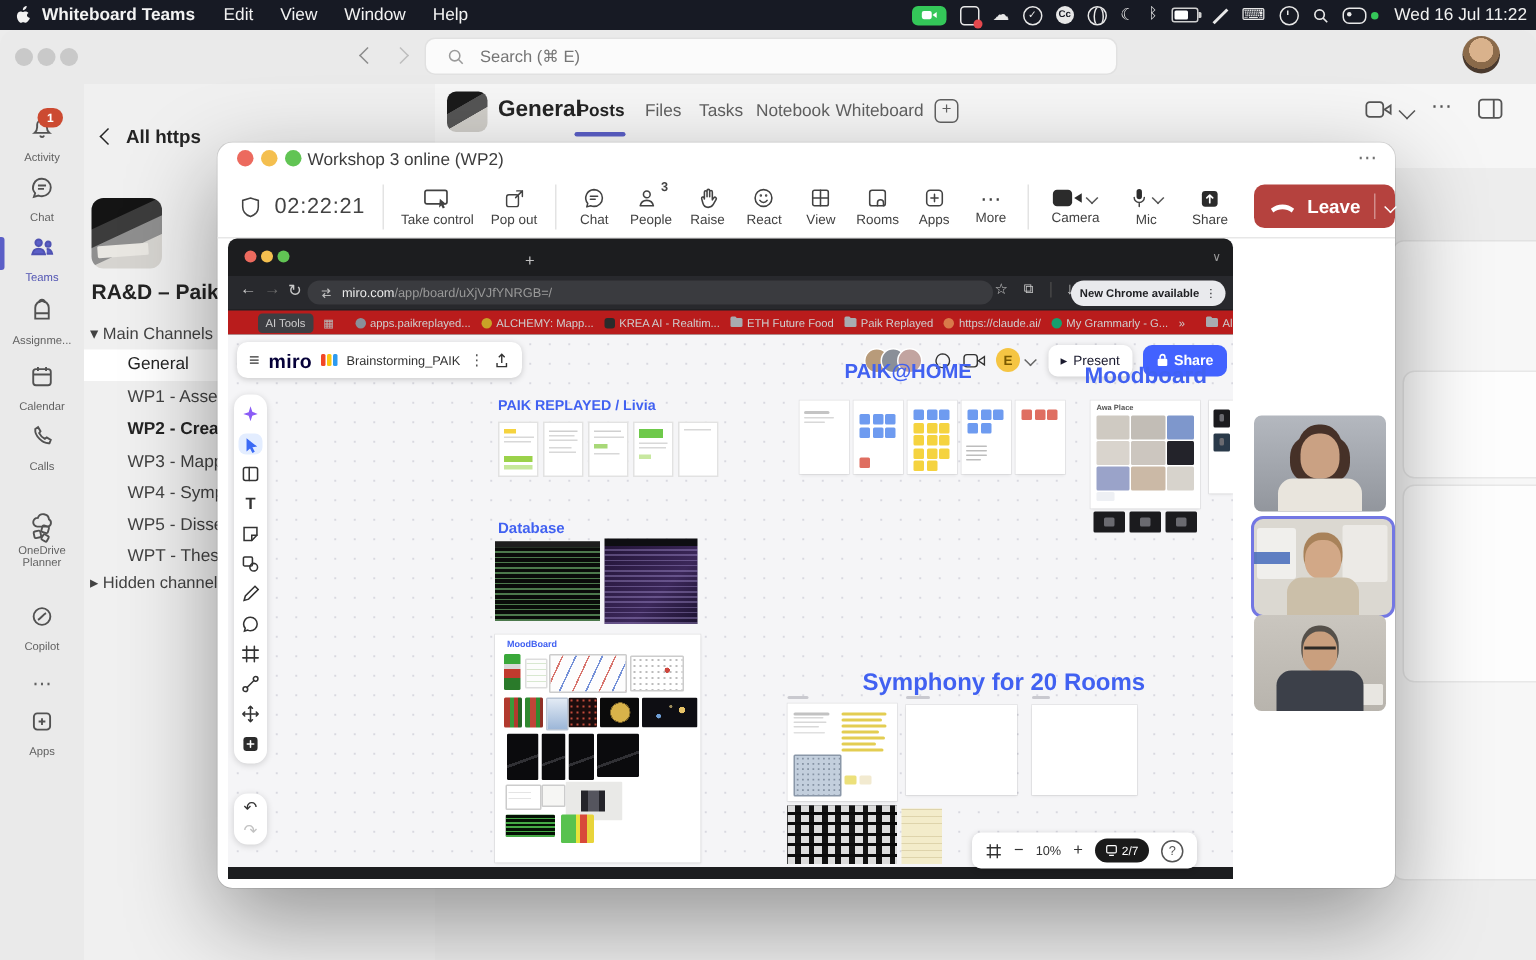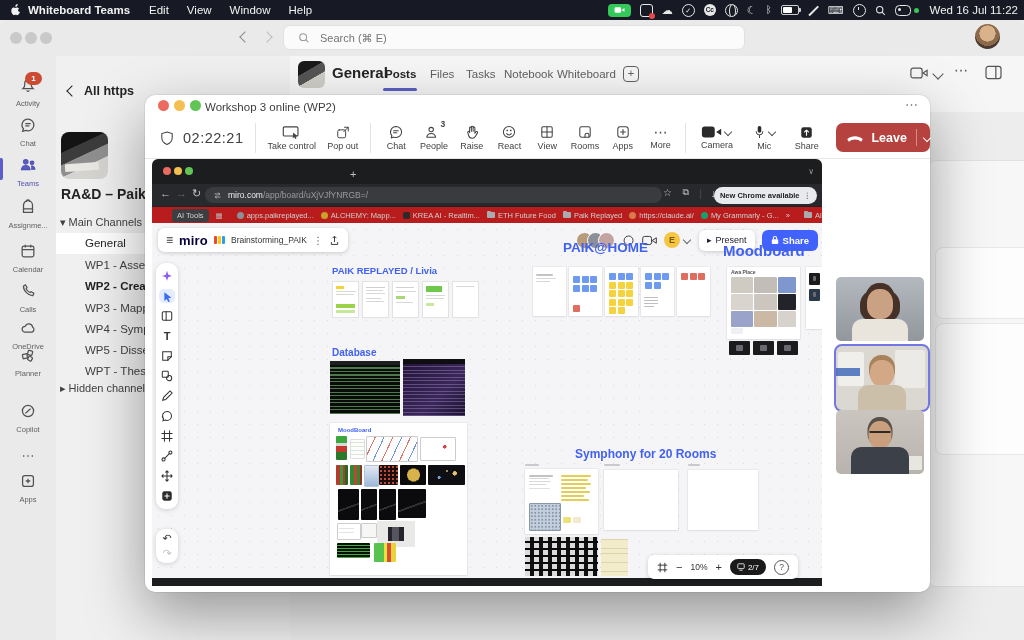--- a/index.html
+++ b/index.html
@@ -270,21 +270,21 @@
             <path d="M3.5 8.5h13M7 3v3M13 3v3"></path>
           </svg>
         <span class="lbl">Calendar</span>
       </div>
       <div class="rail-item" style="top:226px">
         <svg width="18" height="18" viewBox="0 0 20 20">
             <path d="M5 4.5c-.5 5 5.5 11 10.5 10.5l1-2.5-3-1.8-1.4 1c-1.8-.9-3.3-2.4-4.2-4.2l1-1.4-1.8-3z"></path>
           </svg>
         <span class="lbl">Calls</span>
       </div>
-      <div class="rail-item" style="top:263px">
+      <div class="rail-item" style="top:282px">
         <svg width="18" height="18" viewBox="0 0 20 20">
             <path d="M6.5 14.5a3.2 3.2 0 1 1 .4-6.4 4.3 4.3 0 0 1 8.3 1.1 2.9 2.9 0 0 1-.7 5.3z"></path>
           </svg>
         <span class="lbl">OneDrive</span>
       </div>
       <div class="rail-item" style="top:290px">
         <svg width="18" height="18" viewBox="0 0 20 20">
             <rect x="4" y="9" width="5" height="5" rx="1" transform="rotate(-12 6 11)"></rect>
             <rect x="10" y="5" width="5" height="5" rx="1" transform="rotate(15 12 7)"></rect>
             <rect x="10.5" y="11.5" width="4.5" height="4.5" rx="1" transform="rotate(30 12 13)"></rect>
@@ -799,21 +799,21 @@
             <div class="bi blk" style="left: 31px; top: 66px; width: 16px; height: 31px;"></div>
             <div class="bi blk" style="left: 49px; top: 66px; width: 17px; height: 31px;"></div>
             <div class="bi blk" style="left: 68px; top: 66px; width: 28px; height: 29px;"></div>
             <div class="bi card-w" style="left: 7px; top: 100px; width: 22px; height: 15px;"></div>
             <div class="bi card-w2" style="left: 31px; top: 100px; width: 14px; height: 13px;"></div>
             <div class="bi mech" style="left: 47px; top: 98px; width: 38px; height: 26px;"></div>
             <div class="bi term-green" style="left: 7px; top: 120px; width: 33px; height: 15px;"></div>
             <div class="bi blocks" style="left: 44px; top: 120px; width: 22px; height: 19px;"></div>
           </div>
 
-        <div class="btitle" style="left:423px;top:224px;font-size:12px">Symphony for 20 Rooms</div>
+        <div class="btitle" style="left:423px;top:224px;font-size:16px">Symphony for 20 Rooms</div>
         <span class="flabel" style="left:373px;top:241px;width:14px"></span>
         <span class="flabel" style="left:452px;top:241px;width:16px"></span>
         <span class="flabel" style="left:536px;top:241px;width:12px"></span>
         <div class="frame rel" style="left:373px;top:246px;width:73px;height:65px">
             <div class="bi" style="left: 4px; top: 6px; width: 24px; height: 1.5px; background: rgb(194, 194, 194);"></div>
             <div class="bi" style="left: 4px; top: 9px; width: 20px; height: 1px; background: rgb(216, 216, 216);"></div>
             <div class="bi" style="left: 4px; top: 12px; width: 22px; height: 1px; background: rgb(216, 216, 216);"></div>
             <div class="bi" style="left: 4px; top: 15px; width: 17px; height: 1px; background: rgb(216, 216, 216);"></div>
             <div class="bi" style="left: 4px; top: 19px; width: 21px; height: 1px; background: rgb(224, 224, 224);"></div>
             <div class="bi" style="left: 36px; top: 6px; width: 30px; height: 2px; background: rgb(227, 205, 82);"></div>

